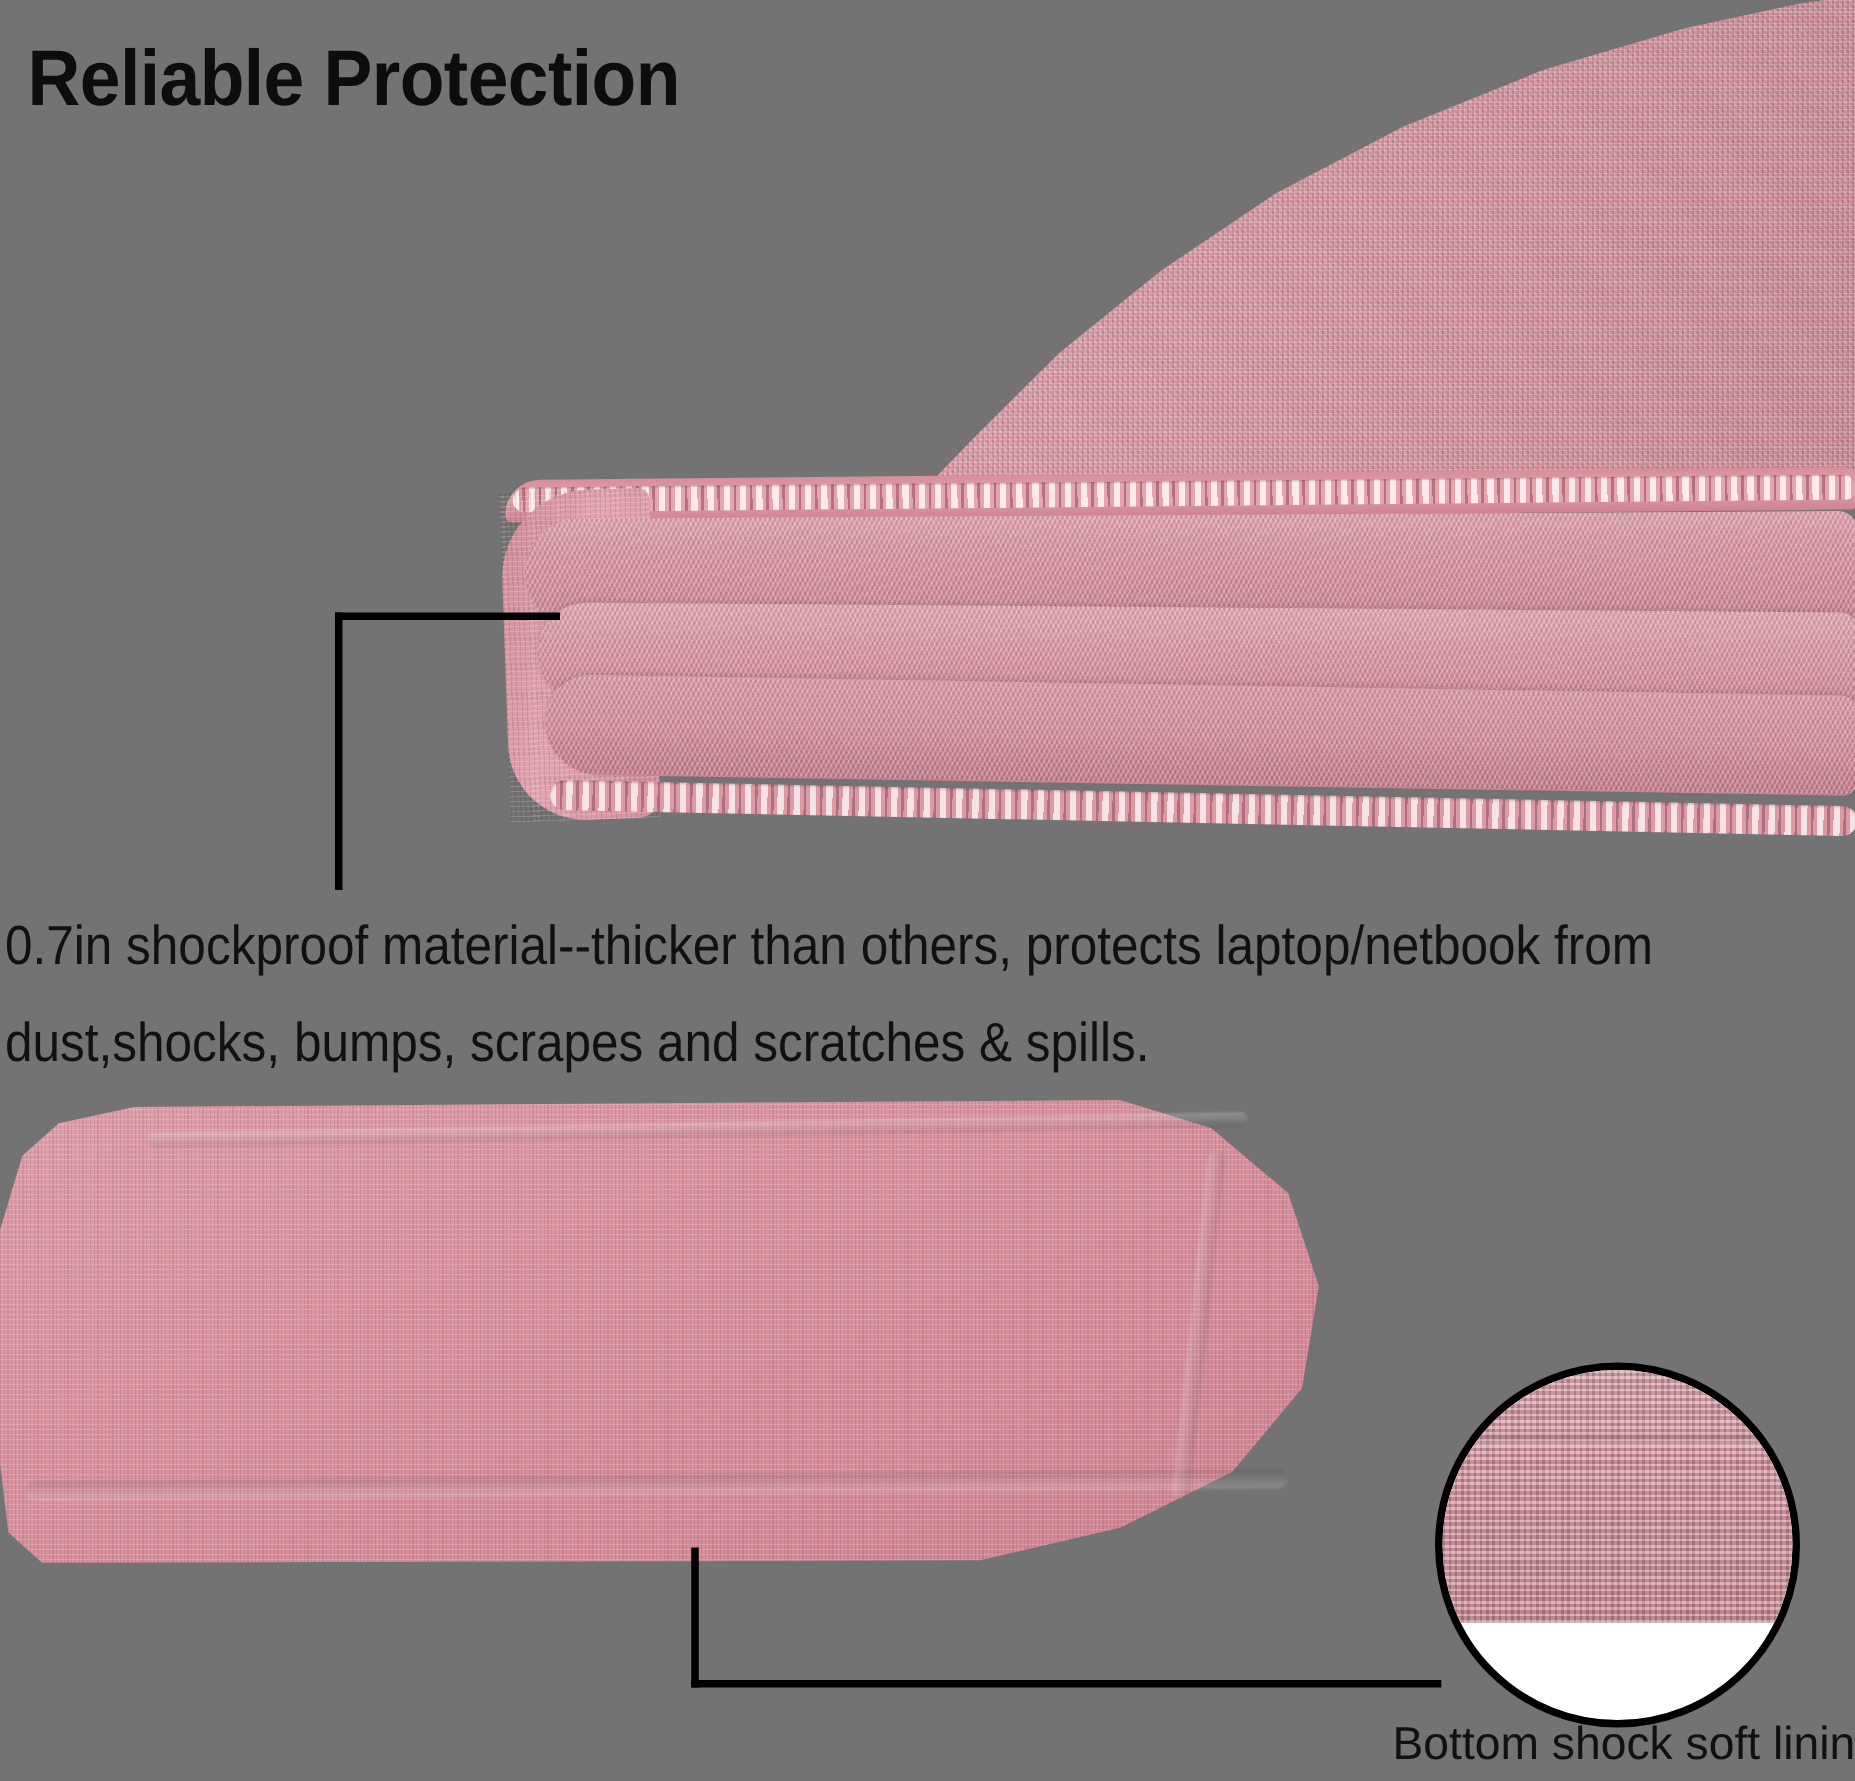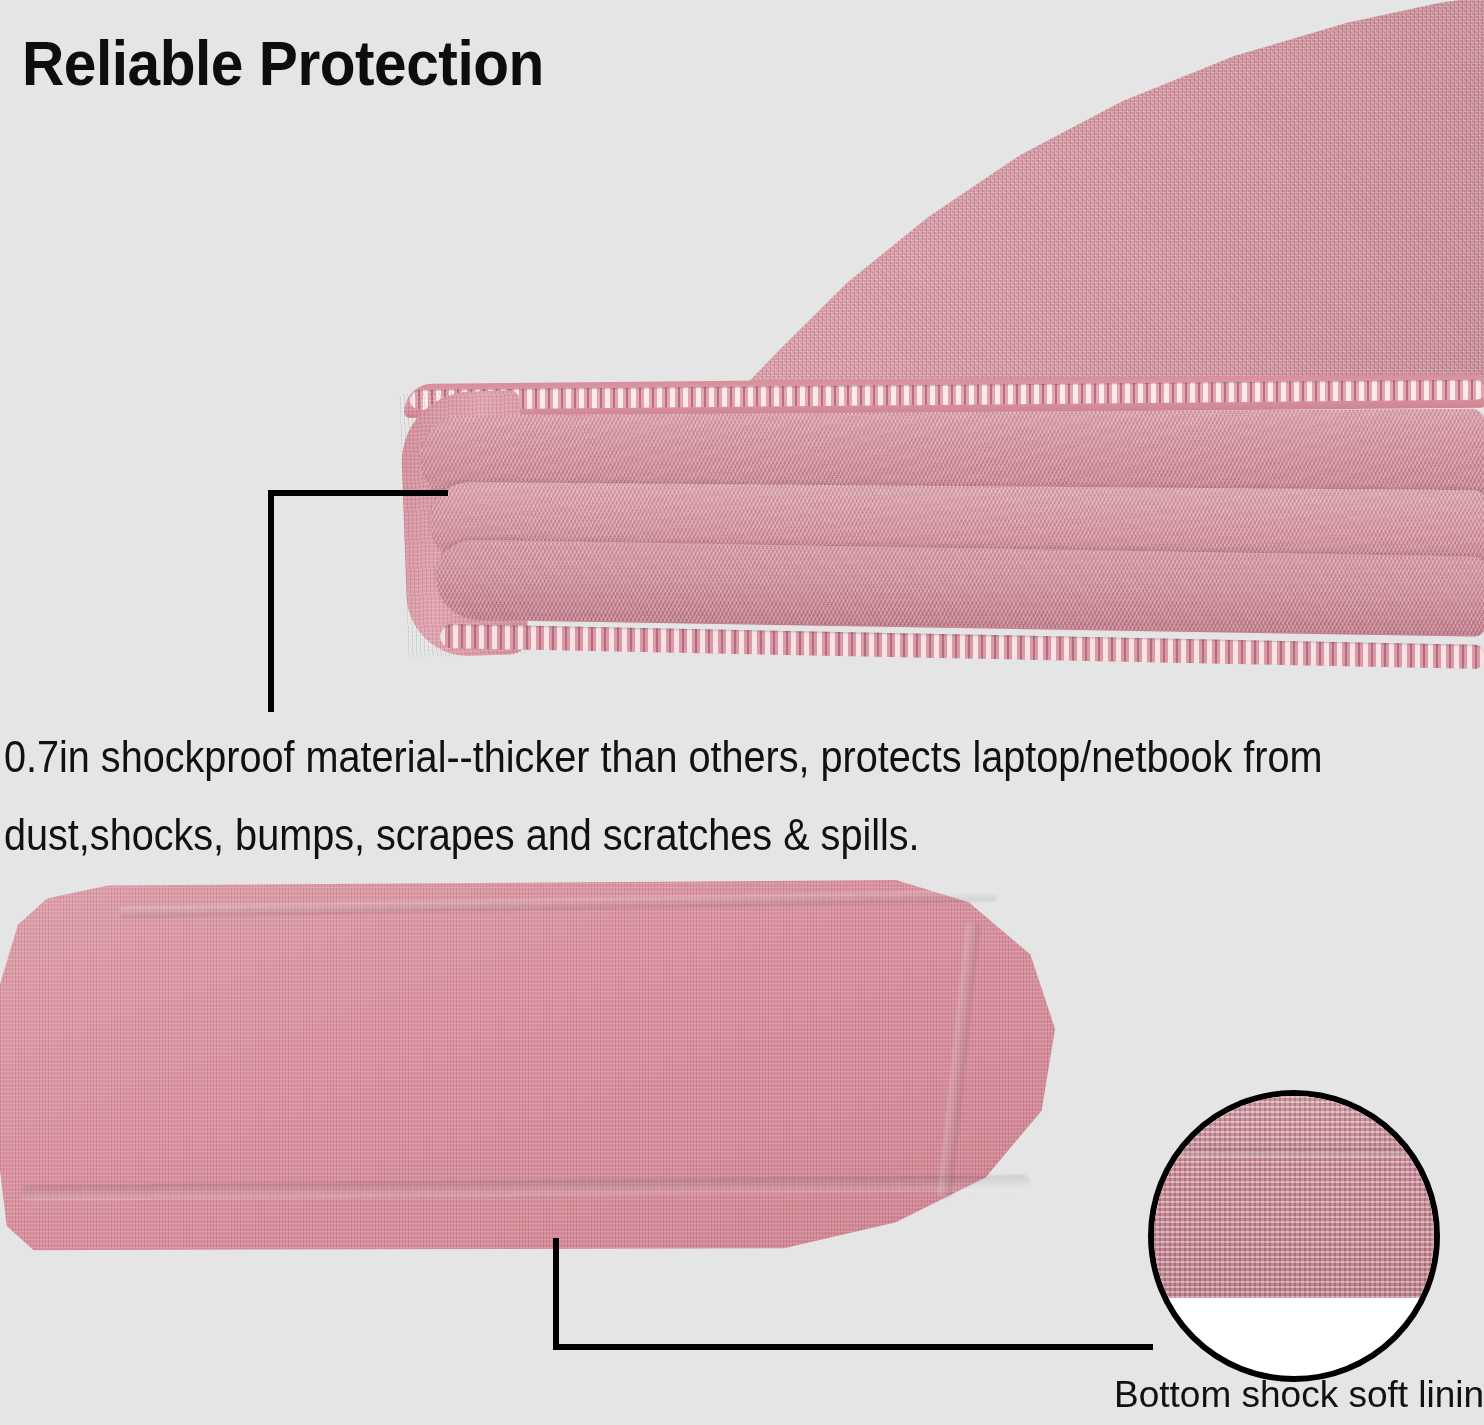--- a/index.html
+++ b/index.html
@@ -3,21 +3,21 @@
 <meta charset="utf-8">
 <style>
   html,body{margin:0;padding:0;}
   body{
     width:1484px;height:1425px;
     background:#ffffff;
     font-family:"Liberation Sans", sans-serif;
     overflow:hidden;
     position:relative;
   }
-  #stage{position:absolute;left:0;top:0;width:1484px;height:1425px;overflow:hidden;background:#e5e5e5;}
+  #stage{position:absolute;left:0;top:0;width:1484px;height:1425px;overflow:hidden;background:#737373;}
 
   
   #title{
     position:absolute;left:22px;top:28px;
     font-family:"Liberation Sans Narrow","Liberation Sans",sans-serif;
     font-weight:700;
     font-size:63px;
     line-height:70px;
     letter-spacing:-0.5px;
     color:#0d0d0d;

